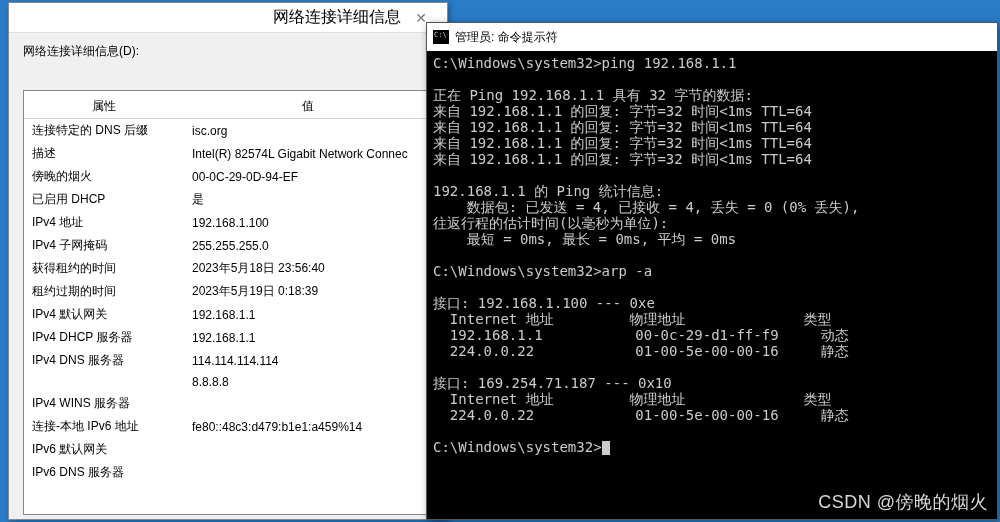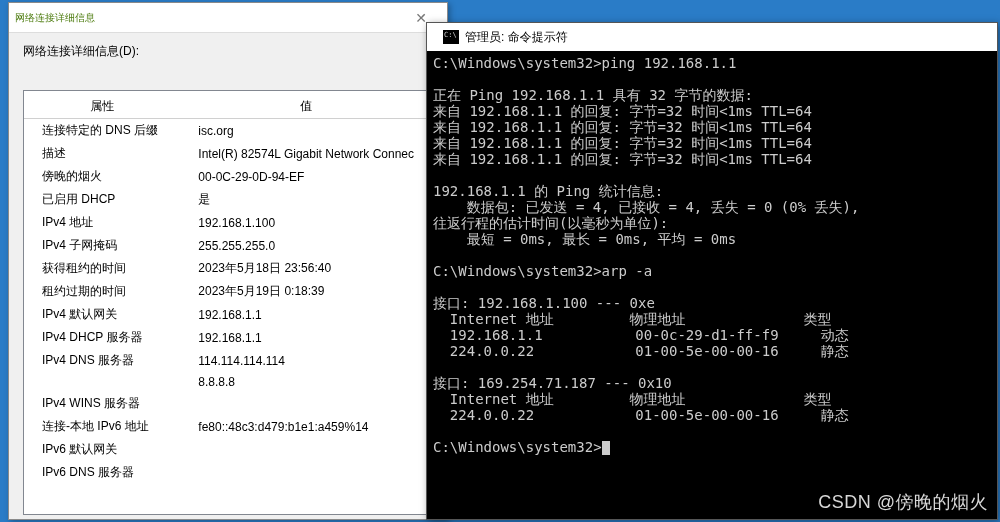--- a/index.html
+++ b/index.html
@@ -25,21 +25,21 @@
   flex-direction: column;
 }
 .dialog-titlebar {
   height: 30px;
   background: #fff;
   display: flex;
   align-items: center;
   padding: 0 6px;
   border-bottom: 1px solid #ddd;
 }
-.dialog-title { flex: 1; font-size: 10px; color: #4d7c0f; }
+.dialog-title { flex: 1; font-size: 16px; color: #000000; text-align: right; }
 .close-btn {
   width: 40px;
   height: 22px;
   display: flex;
   align-items: center;
   justify-content: center;
   color: #777;
   font-size: 14px;
   cursor: pointer;
 }
@@ -62,42 +62,42 @@
 }
 .listbox table { width: 100%; border-collapse: collapse; }
 .listbox th {
   text-align: center;
   font-weight: normal;
   color: #000;
   padding: 3px 10px;
   border-bottom: 1px solid #d0d0d0;
 }
 .listbox td {
-  padding: 3px 18px;
+  padding: 3px 8px;
   color: #000;
   white-space: nowrap;
 }
 .col-prop { width: 160px; }
 
 .cmd-window {
   position: absolute;
   left: 426px;
   top: 22px;
   width: 572px;
   height: 498px;
   background: #000;
   border: 1px solid #555;
   box-shadow: 2px 2px 8px rgba(0,0,0,.4);
 }
 .cmd-titlebar {
   height: 28px;
   background: #fff;
   display: flex;
   align-items: center;
-  padding: 0 16px;
+  padding: 0 6px;
   gap: 6px;
 }
 .cmd-icon {
   width: 16px;
   height: 14px;
   background: #000;
   position: relative;
   display: inline-block;
 }
 .cmd-icon::after {

